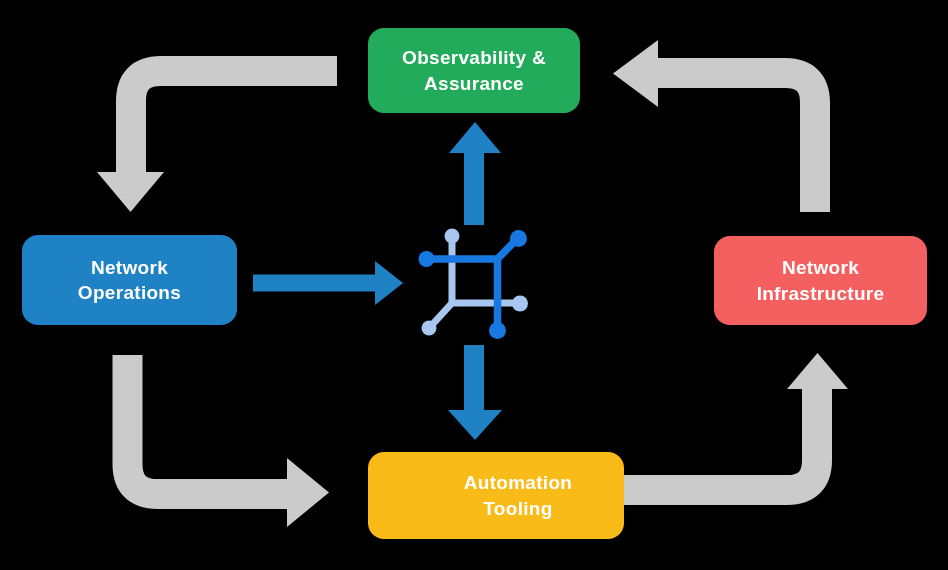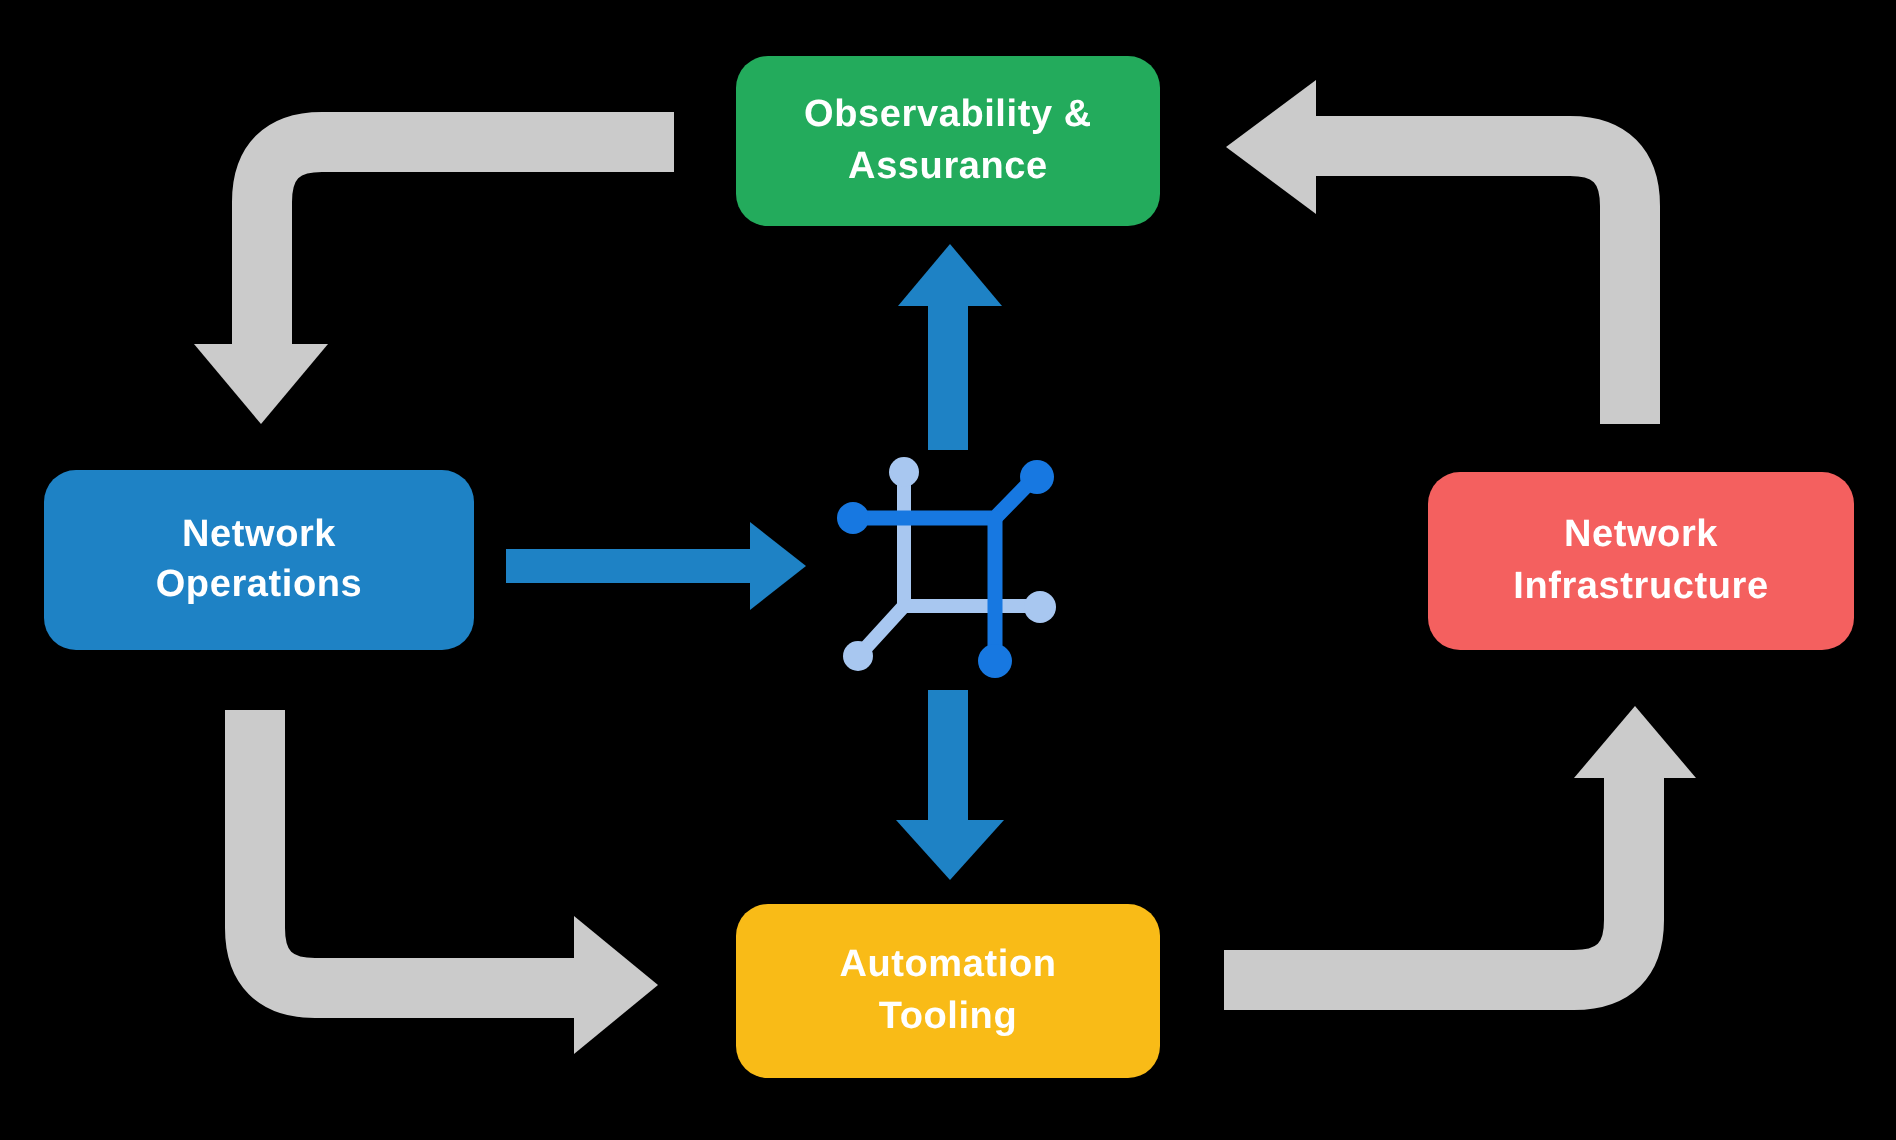--- a/index.html
+++ b/index.html
@@ -19,21 +19,21 @@
     font-weight: bold;
     font-size: 19px;
     line-height: 1.32;
     letter-spacing: 0.3px;
     border-radius: 16px;
     white-space: pre-line;
   }
   .node-top    { left: 368px; top: 28px;  width: 212px; height: 85px; background: var(--node-green); }
   .node-left   { left: 22px;  top: 235px; width: 215px; height: 90px; background: var(--node-blue); }
   .node-right  { left: 714px; top: 236px; width: 213px; height: 89px; background: var(--node-red); }
-  .node-bottom { left: 368px; top: 452px; width: 212px; height: 87px; background: var(--node-yellow); }
+  .node-bottom { left: 368px; top: 452px; width: 212px; height: 87px; background: var(--node-yellow); padding-left: 44px; }
 
   .cycle-path { fill: none; stroke: var(--cycle-arrow-gray); stroke-width: 30; }
   .cycle-head { fill: var(--cycle-arrow-gray); stroke: none; }
   .flow-path  { fill: none; stroke: var(--flow-arrow-blue); }
   .flow-head  { fill: var(--flow-arrow-blue); stroke: none; }
 
   .icon-light { stroke: var(--icon-light-blue); fill: none; stroke-width: 7; stroke-linecap: round; stroke-linejoin: round; }
   .icon-light-dot { fill: var(--icon-light-blue); }
   .icon-dark  { stroke: var(--icon-dark-blue); fill: none; stroke-width: 7.5; stroke-linecap: round; stroke-linejoin: round; }
   .icon-dark-dot { fill: var(--icon-dark-blue); }

